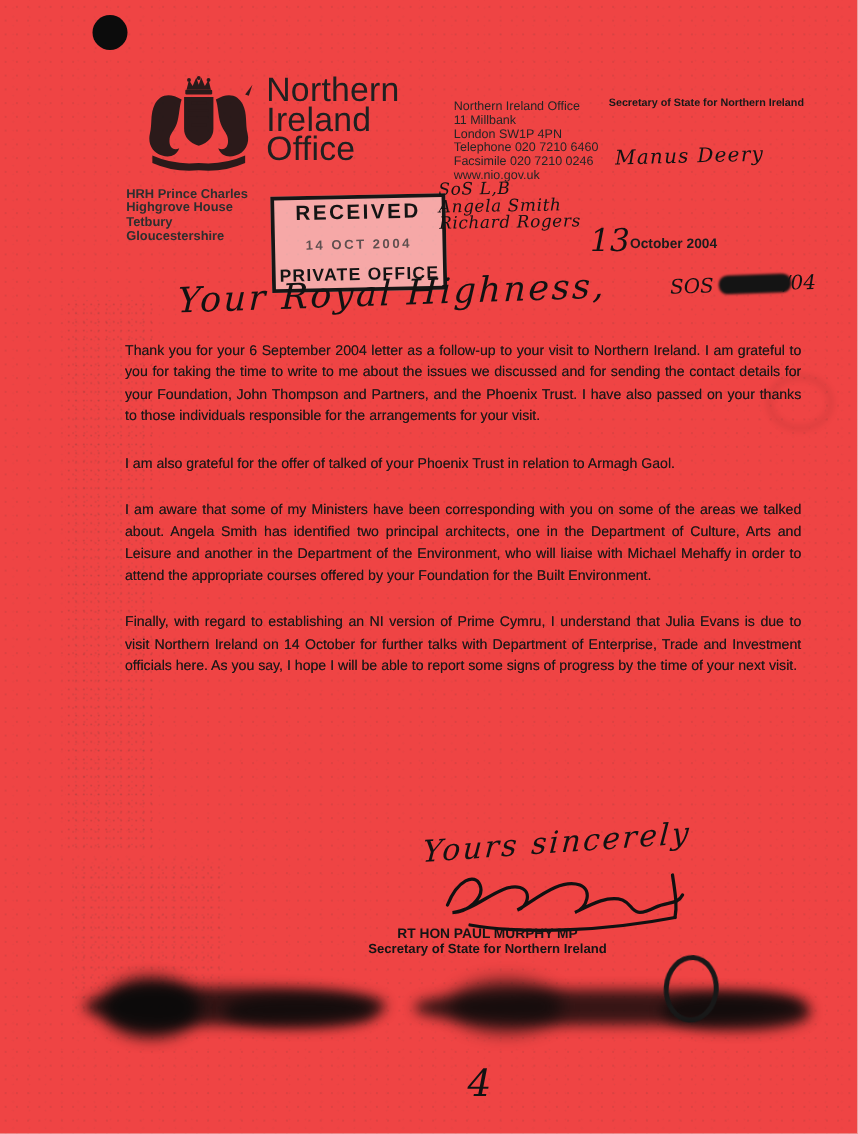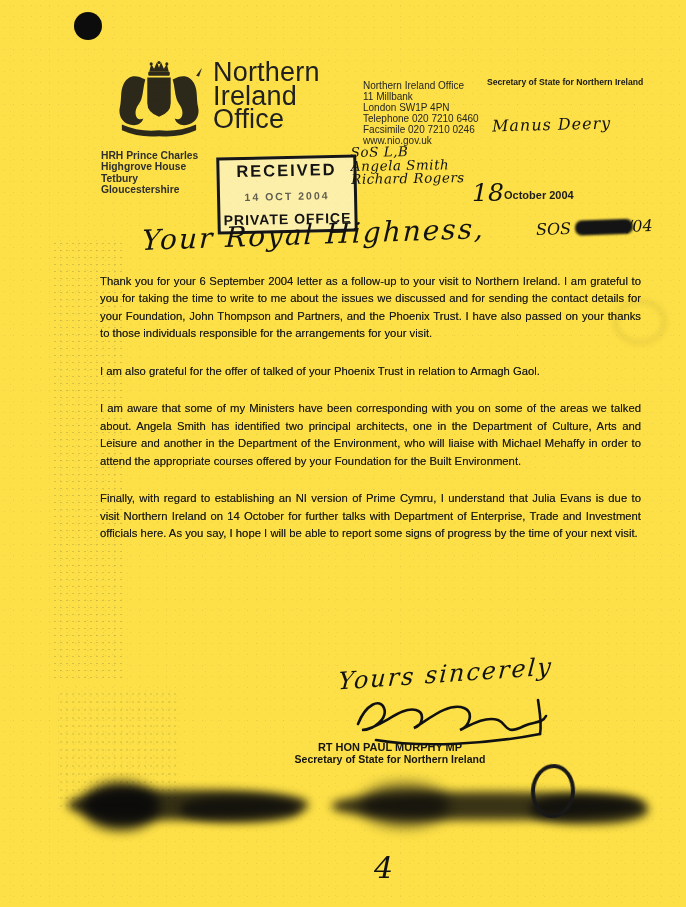--- a/index.html
+++ b/index.html
@@ -1,18 +1,18 @@
 <!DOCTYPE html>
 <html><head>
 <meta charset="utf-8">
 <style>
   html,body{margin:0;padding:0;background:#e8e8e6;}
   .page{
     position:relative;width:686px;height:907px;margin:0 auto;
-    background:#fde047;overflow:hidden;
+    background:#ef4444;overflow:hidden;
     font-family:"Liberation Sans",sans-serif;color:#1a1a1a;
   }
   
   .grain{
     position:absolute;pointer-events:none;
     background-image:
       radial-gradient(circle, rgba(50,50,50,.20) 0 .6px, transparent 1px),
       radial-gradient(circle, rgba(80,80,80,.14) 0 .5px, transparent .9px);
     background-size:9px 11px,13px 7px;
     background-position:0 0,4px 3px;
@@ -145,21 +145,21 @@
     <div class="r2">14 OCT 2004</div>
     <div class="r3">PRIVATE OFFICE</div>
   </div>
 
   <div class="hw routing">
     <div>SoS L,B</div>
     <div>Angela Smith</div>
     <div>Richard Rogers</div>
   </div>
 
-  <div class="hw hw-day">18</div>
+  <div class="hw hw-day">13</div>
   <div class="printed-date">October 2004</div>
 
   <div class="hw ref-note"><span>SOS</span><span class="scribble"></span><span>/04</span></div>
 
   <div class="hw salutation">Your Royal Highness,</div>
 
   <div class="body-text">
     <p>Thank you for your 6 September 2004 letter as a follow-up to your visit to Northern Ireland. I am grateful to you for taking the time to write to me about the issues we discussed and for sending the contact details for your Foundation, John Thompson and Partners, and the Phoenix Trust.  I have also passed on your thanks to those individuals responsible for the arrangements for your visit.</p>
     <p>I am also grateful for the offer of talked of your Phoenix Trust in relation to Armagh Gaol.</p>
     <p>I am aware that some of my Ministers have been corresponding with you on some of the areas we talked about.  Angela Smith has identified two principal architects, one in the Department of Culture, Arts and Leisure and another in the Department of the Environment, who will liaise with Michael Mehaffy in order to attend the appropriate courses offered by your Foundation for the Built Environment.</p>

